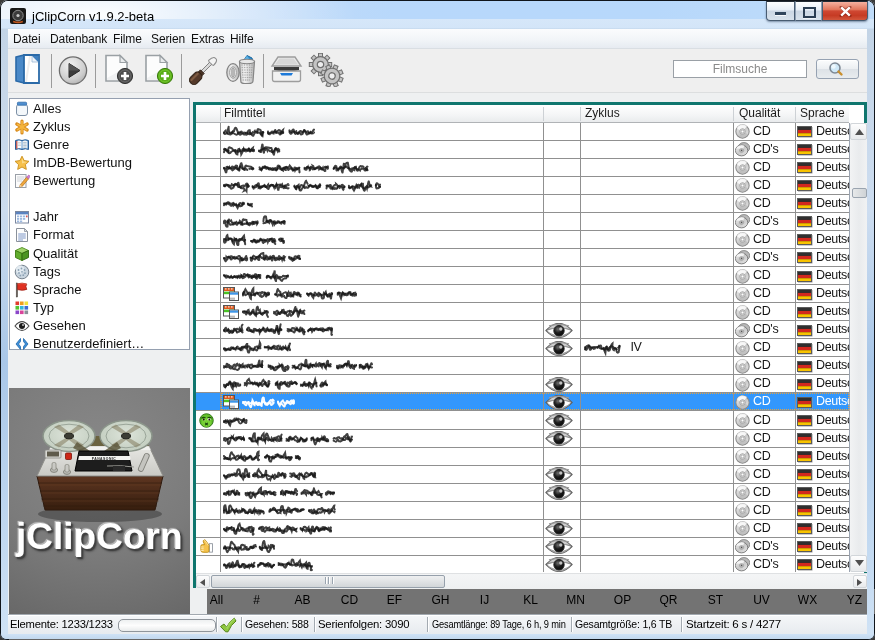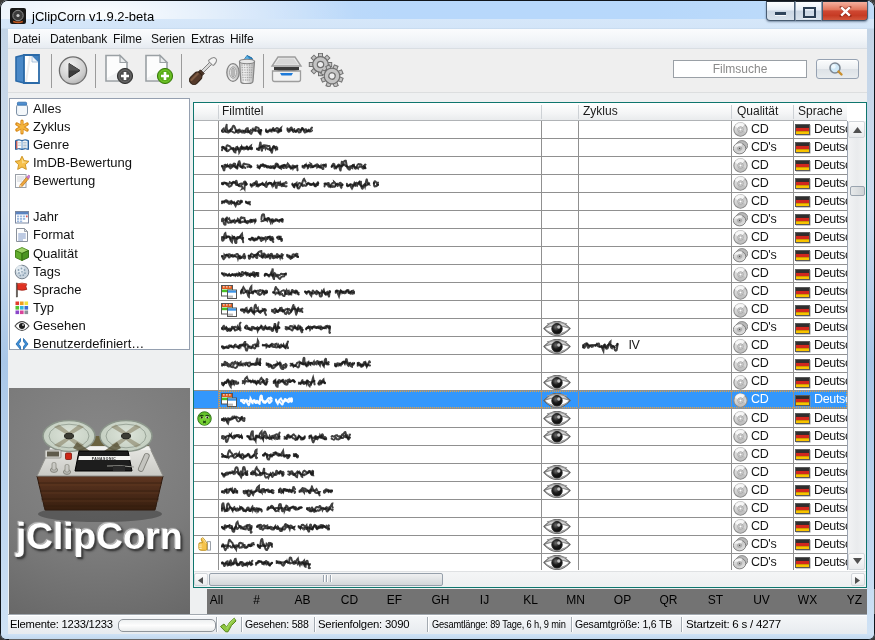--- a/index.html
+++ b/index.html
@@ -38,21 +38,21 @@
 #filters{position:absolute;left:0.5px;top:68.5px;width:181px;height:252px;background:#fff;border:1px solid #95a0b0;box-sizing:border-box;}
 .fitem{position:absolute;left:2px;height:18px;width:175px;}
 .fitem svg{position:absolute;left:2px;top:1px;}
 .fitem span{position:absolute;left:21.5px;top:1px;font-size:13px;color:#101010;white-space:nowrap;}
 
 #logo{position:absolute;left:0.5px;top:327px;width:181.5px;height:255px;
  background:radial-gradient(150% 100% at 50% 25%,#888888 0,#7b7b7b 40%,#666666 75%,#555555 100%);margin-top:32px;}
 #logotxt{position:absolute;left:0px;top:128px;width:100%;text-align:center;font-size:37px;font-weight:bold;color:#fff;letter-spacing:0px;
  text-shadow:0 0 2px #555,1.5px 1.5px 1px #3f3f3f,-1px -1px 1px #e0e0e0,2px 2px 3px rgba(0,0,0,.55);}
 
-#tablebox{position:absolute;left:184.5px;top:72.5px;width:674.5px;height:486.5px;border:1px solid #0f766e;background:#fff;box-sizing:border-box;}
+#tablebox{position:absolute;left:184.5px;top:72.5px;width:674.5px;height:486.5px;border:3px solid #0f766e;background:#fff;box-sizing:border-box;}
 #thead{position:absolute;left:0;top:0;width:653px;height:17px;
  background:linear-gradient(180deg,#ffffff 0,#f4f5f6 60%,#e9ebed 100%);border-bottom:1px solid #b0b3b6;}
 .th{position:absolute;top:0;height:17px;line-height:17px;font-size:12px;color:#1a1a1a;}
 .thsep{position:absolute;top:2px;height:14px;width:1px;background:#cdd1d5;}
 #tbody{position:absolute;left:0;top:18px;width:653.5px;height:449.5px;overflow:hidden;background:#fff;}
 .row{position:absolute;left:0;width:653.5px;border-bottom:1px solid #909090;box-sizing:border-box;background:#fff;}
 .row.sel{background:#3397fc;}
 .focusbox{position:absolute;left:25px;top:0;right:0;bottom:0;border:1px dotted #e8a33d;box-sizing:border-box;}
 .scr{position:absolute;}
 .ic16{position:absolute;}

